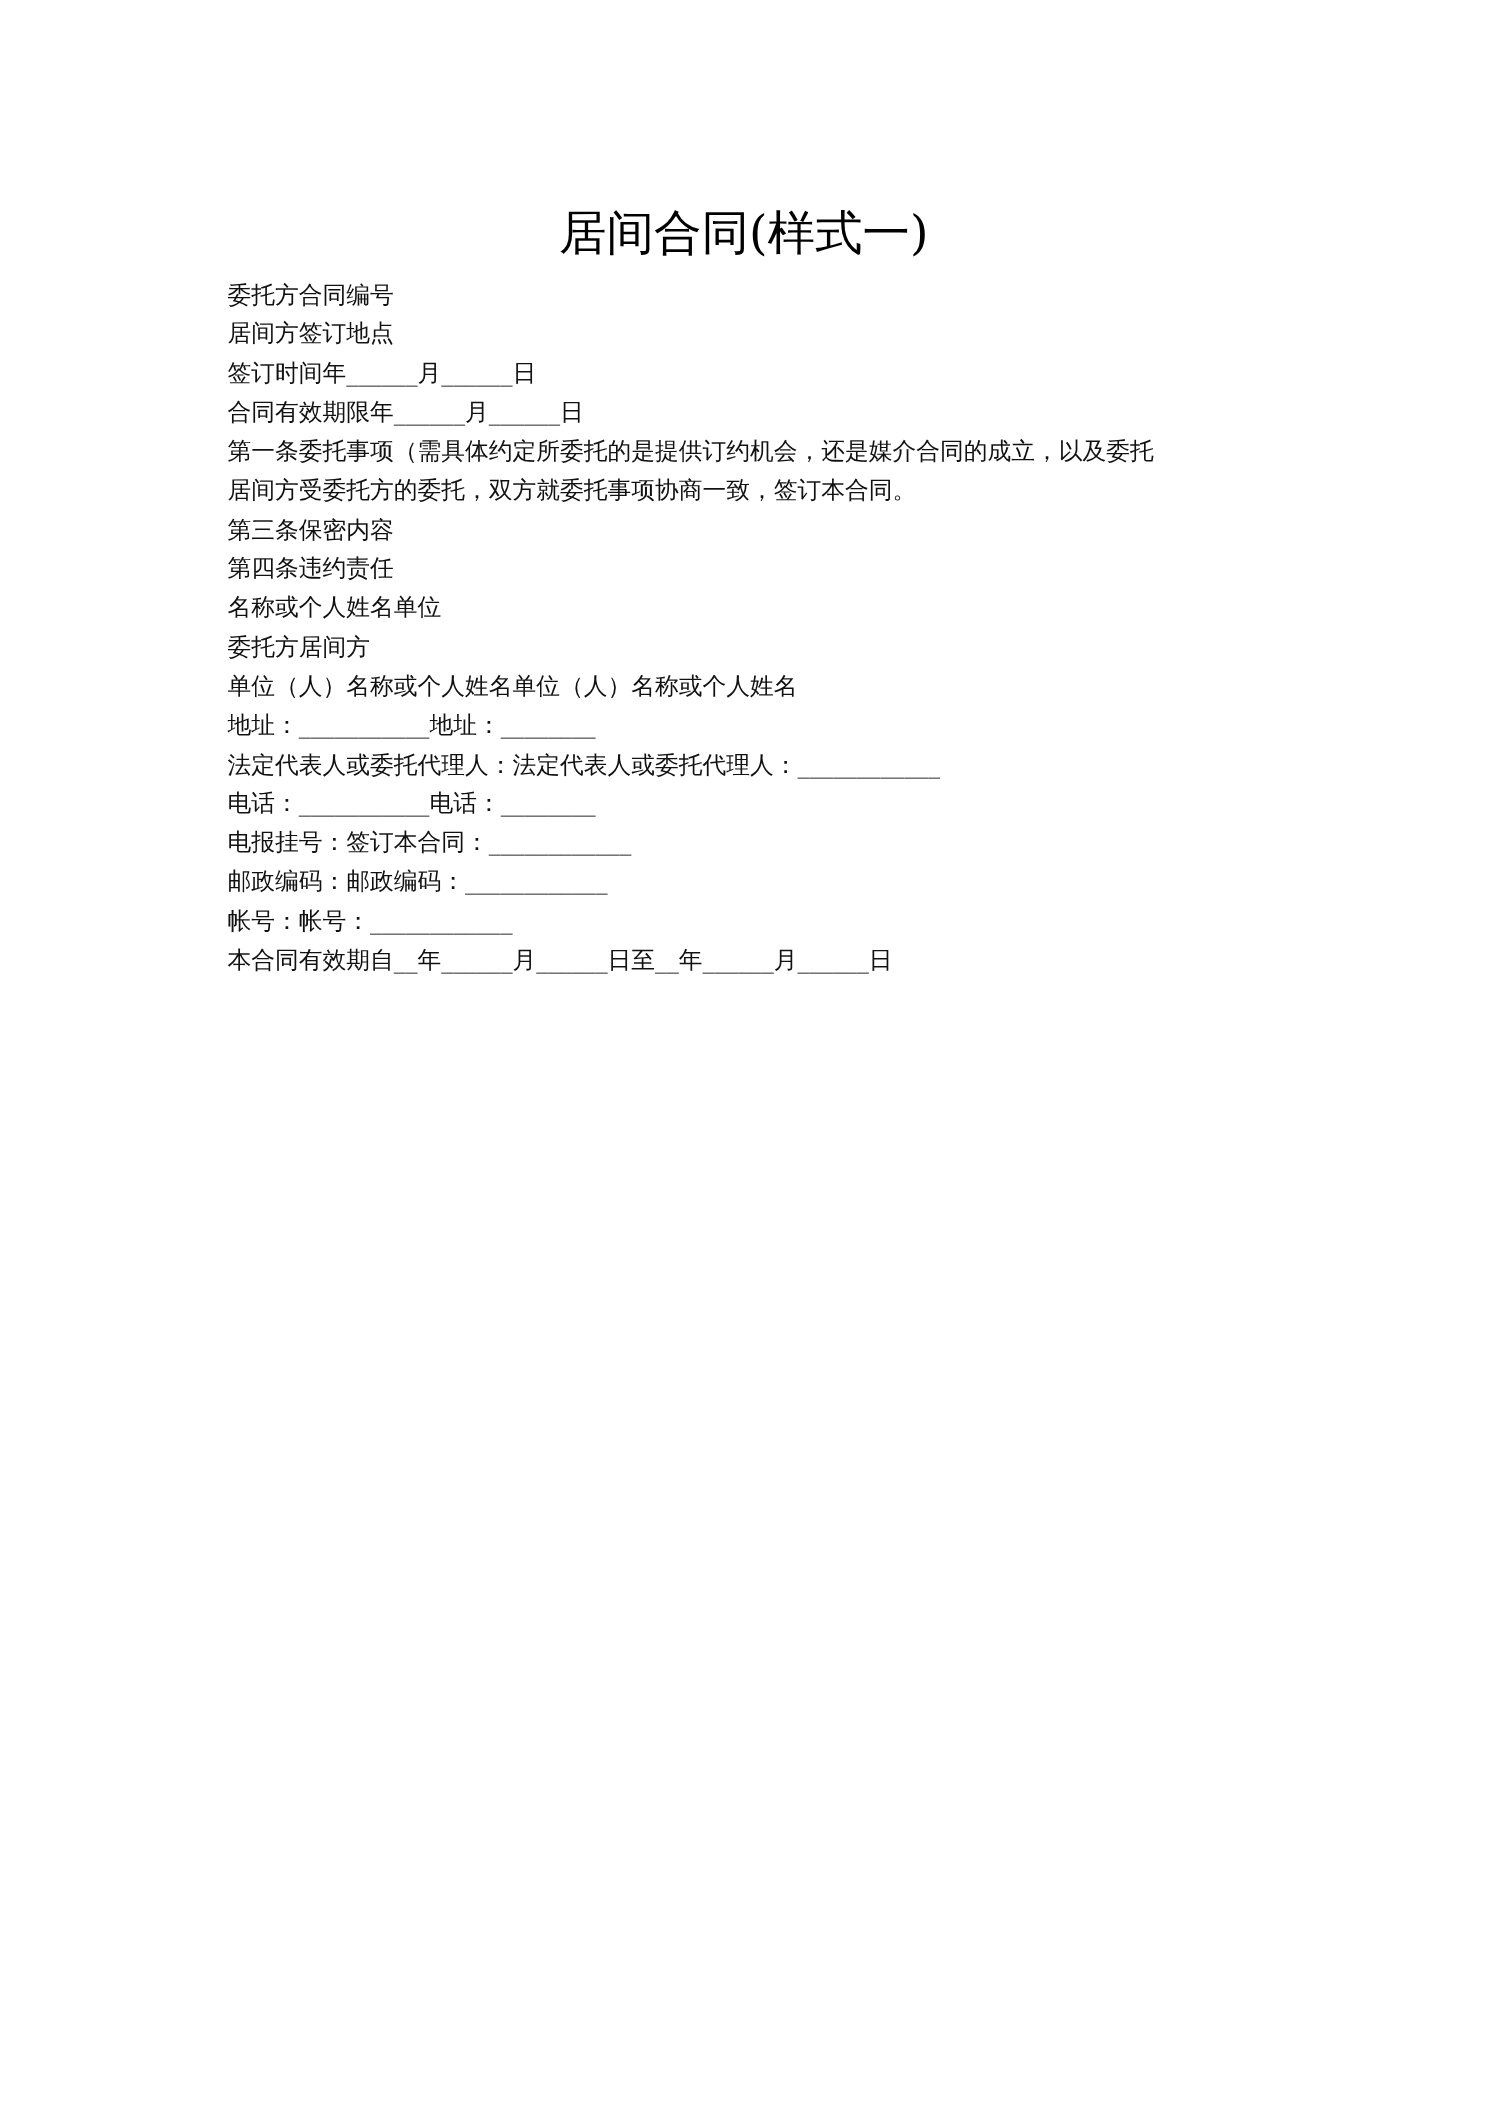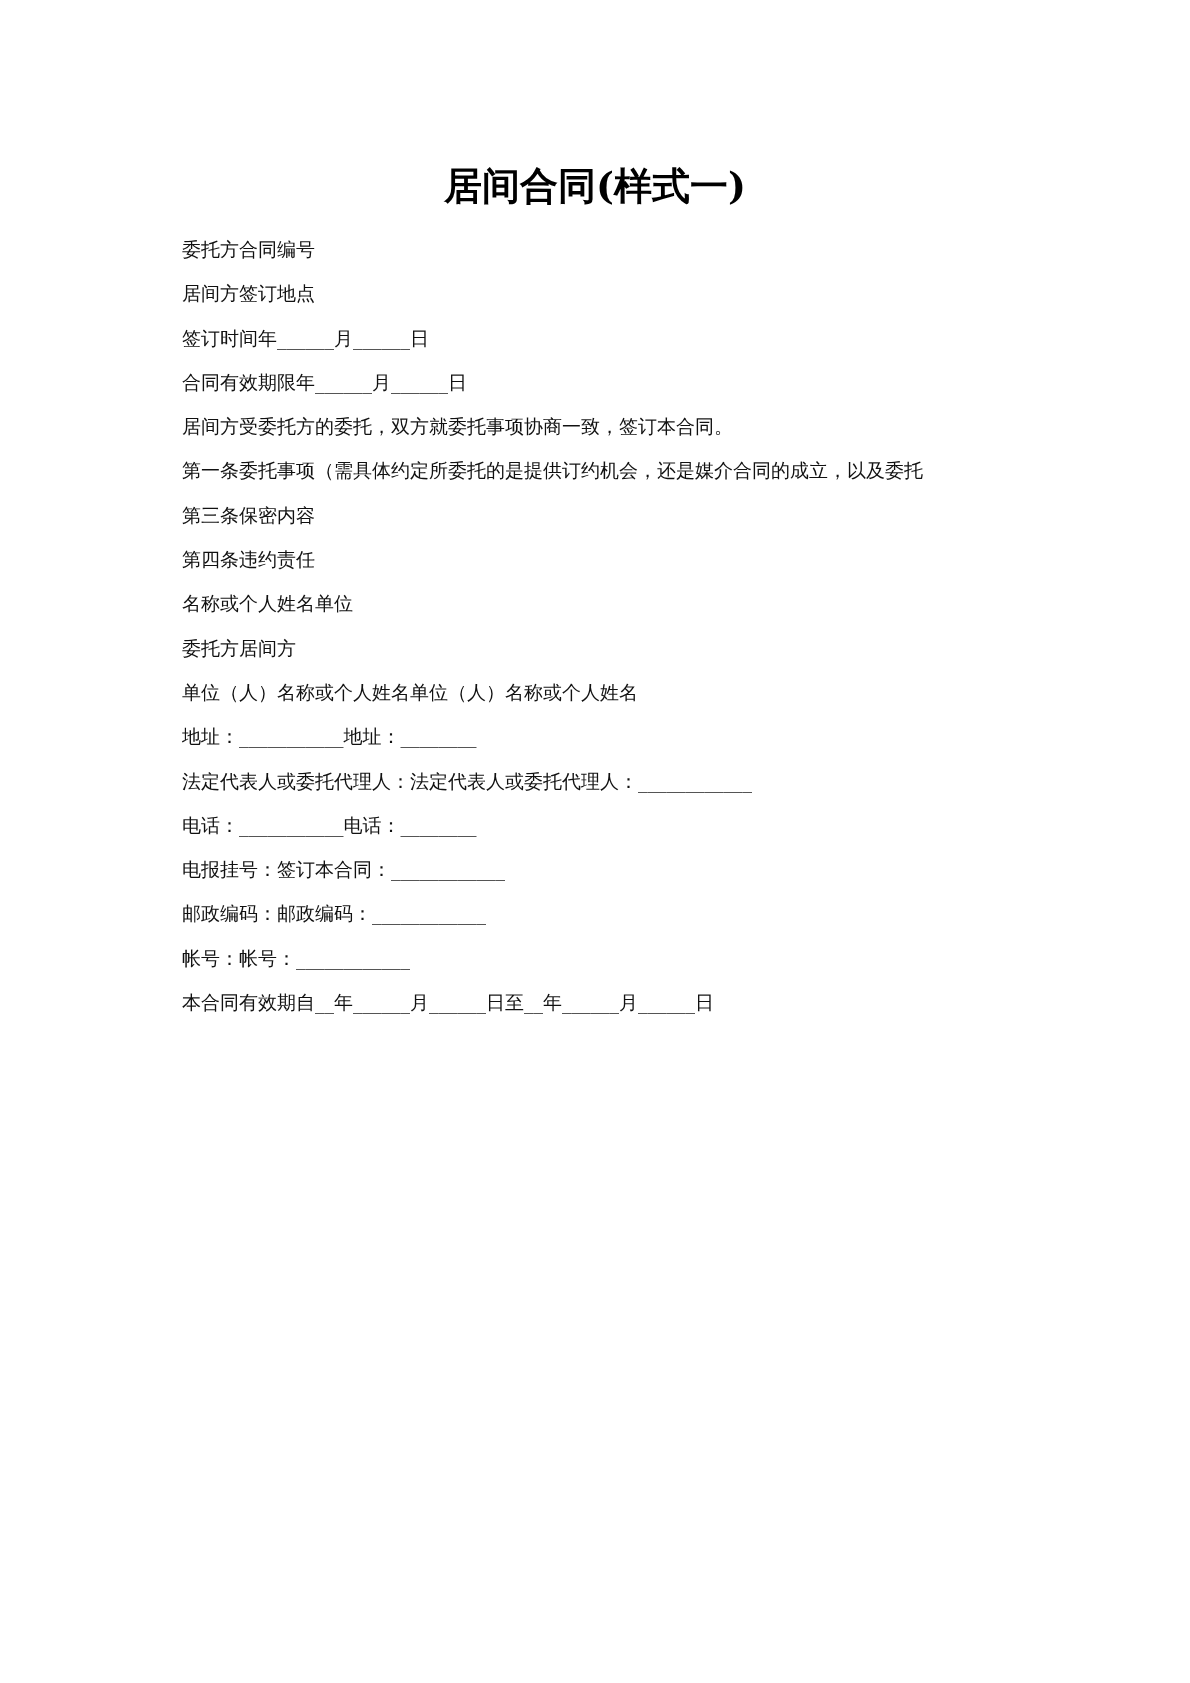--- a/index.html
+++ b/index.html
@@ -1,35 +1,35 @@
 <!DOCTYPE html>
 <html><head>
 <meta charset="utf-8">
 <style>
   html, body { margin: 0; padding: 0; background: #ffffff; }
   body { width: 1190px; height: 1683px; position: relative; overflow: hidden;
          font-family: "DejaVu Serif", "Liberation Serif", serif; color: #111; }
   .page { position: absolute; left: 0; top: 0; width: 1190px; height: 1683px; }
   .title { position: absolute; left: 0; width: 1190px; top: 162px; text-align: center;
-           font-size: 38px; font-weight: bold; line-height: 48px; letter-spacing: 0px; color: #000; }
+           font-size: 38px; font-weight: normal; line-height: 48px; letter-spacing: 0px; color: #000; }
   .body { position: absolute; left: 182px; top: 221px; width: 840px; }
-  .line { font-size: 19px; line-height: 31.3px; white-space: pre; color: #111; margin-top: 13px; }
+  .line { font-size: 19px; line-height: 31.3px; white-space: pre; color: #111; }
 </style>
 </head>
 <body>
 
 <div class="page">
   <div class="title">居间合同(样式一)</div>
   <div class="body">
     <div class="line">委托方合同编号</div>
     <div class="line">居间方签订地点</div>
     <div class="line">签订时间年______月______日</div>
     <div class="line">合同有效期限年______月______日</div>
+    <div class="line">第一条委托事项（需具体约定所委托的是提供订约机会，还是媒介合同的成立，以及委托</div>
     <div class="line">居间方受委托方的委托，双方就委托事项协商一致，签订本合同。</div>
-    <div class="line">第一条委托事项（需具体约定所委托的是提供订约机会，还是媒介合同的成立，以及委托</div>
     <div class="line">第三条保密内容</div>
     <div class="line">第四条违约责任</div>
     <div class="line">名称或个人姓名单位</div>
     <div class="line">委托方居间方</div>
     <div class="line">单位（人）名称或个人姓名单位（人）名称或个人姓名</div>
     <div class="line">地址：___________地址：________</div>
     <div class="line">法定代表人或委托代理人：法定代表人或委托代理人：____________</div>
     <div class="line">电话：___________电话：________</div>
     <div class="line">电报挂号：签订本合同：____________</div>
     <div class="line">邮政编码：邮政编码：____________</div>

